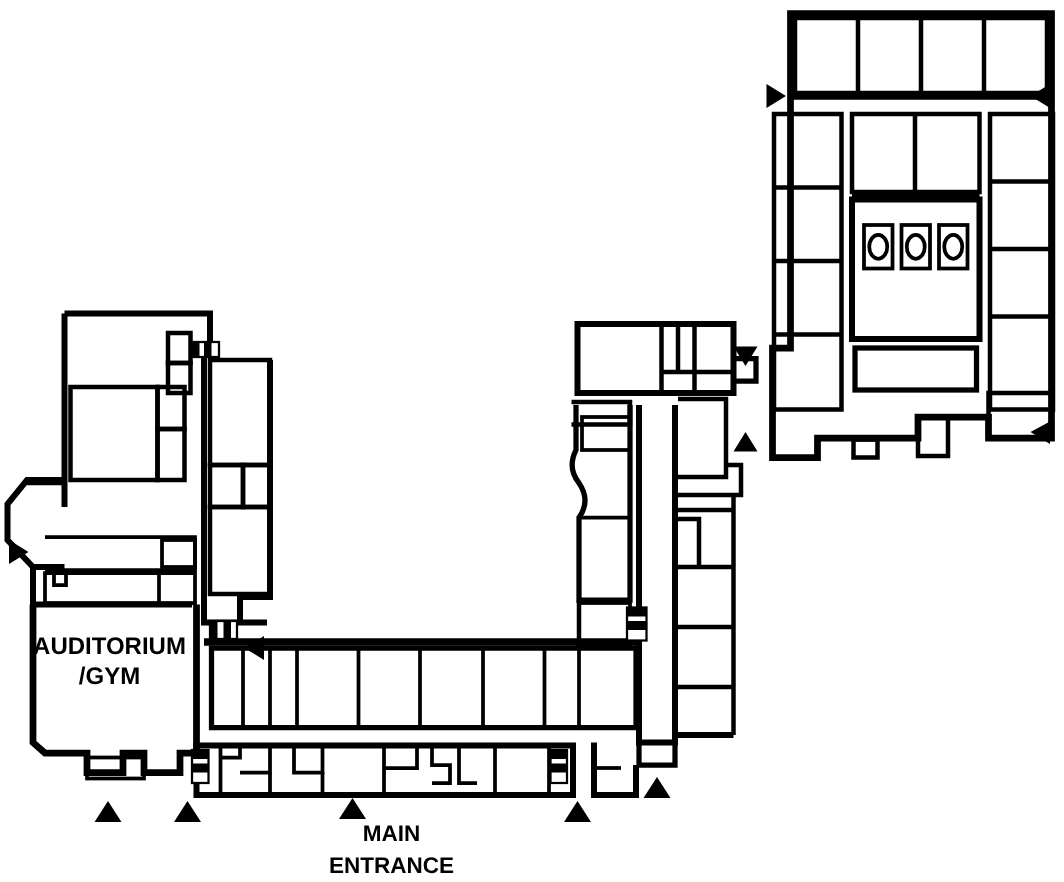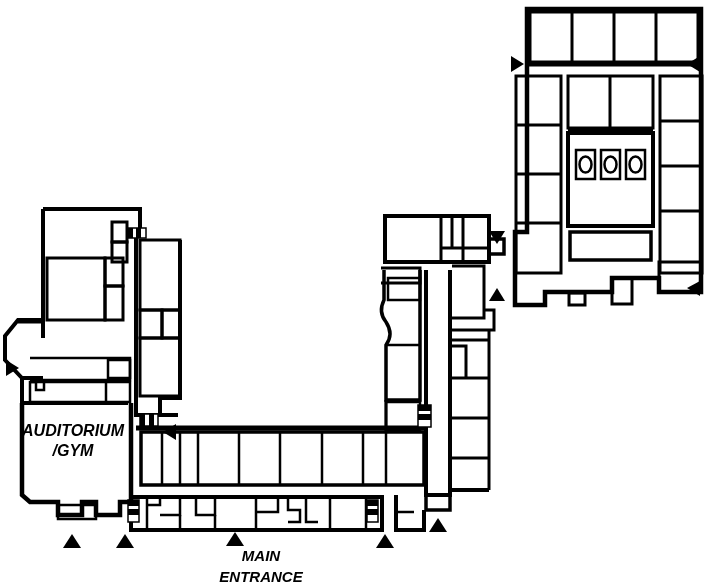--- a/index.html
+++ b/index.html
@@ -9,21 +9,20 @@
   }
   body {
     font-family: "Liberation Sans", sans-serif;
   }
   #plan-root {
     position: relative;
     width: 709px;
     height: 588px;
     background: #ffffff;
     overflow: hidden;
-    font-style: italic;
   }
   #floorplan-svg {
     display: block;
     width: 709px;
     height: 588px;
   }
   .label-text {
     font-family: "Liberation Sans", sans-serif;
     font-weight: bold;
     fill: #000000;

